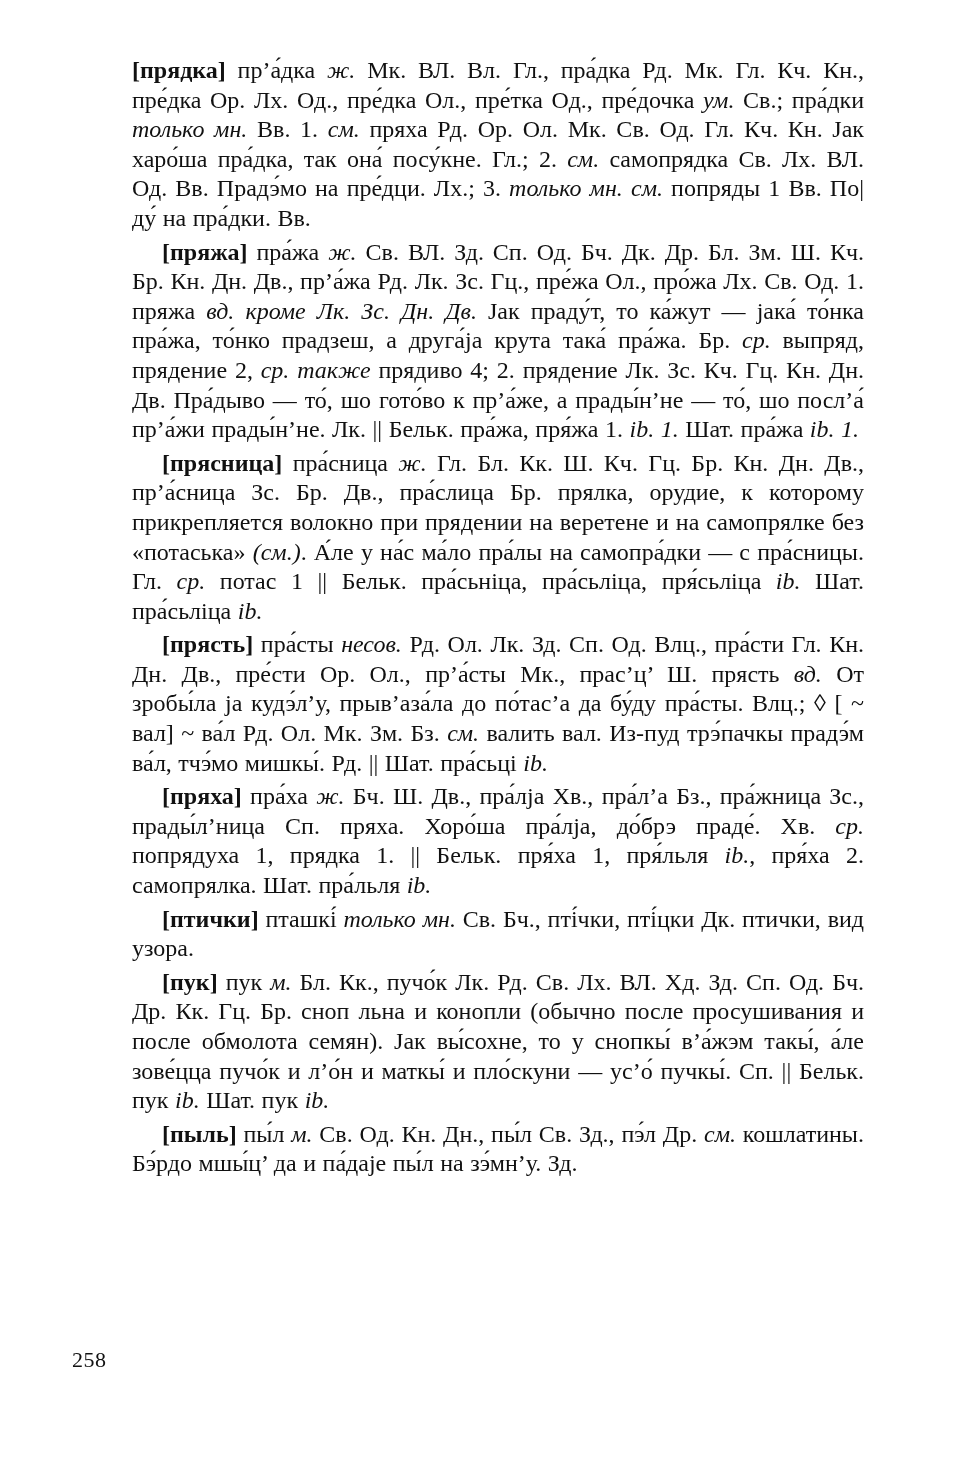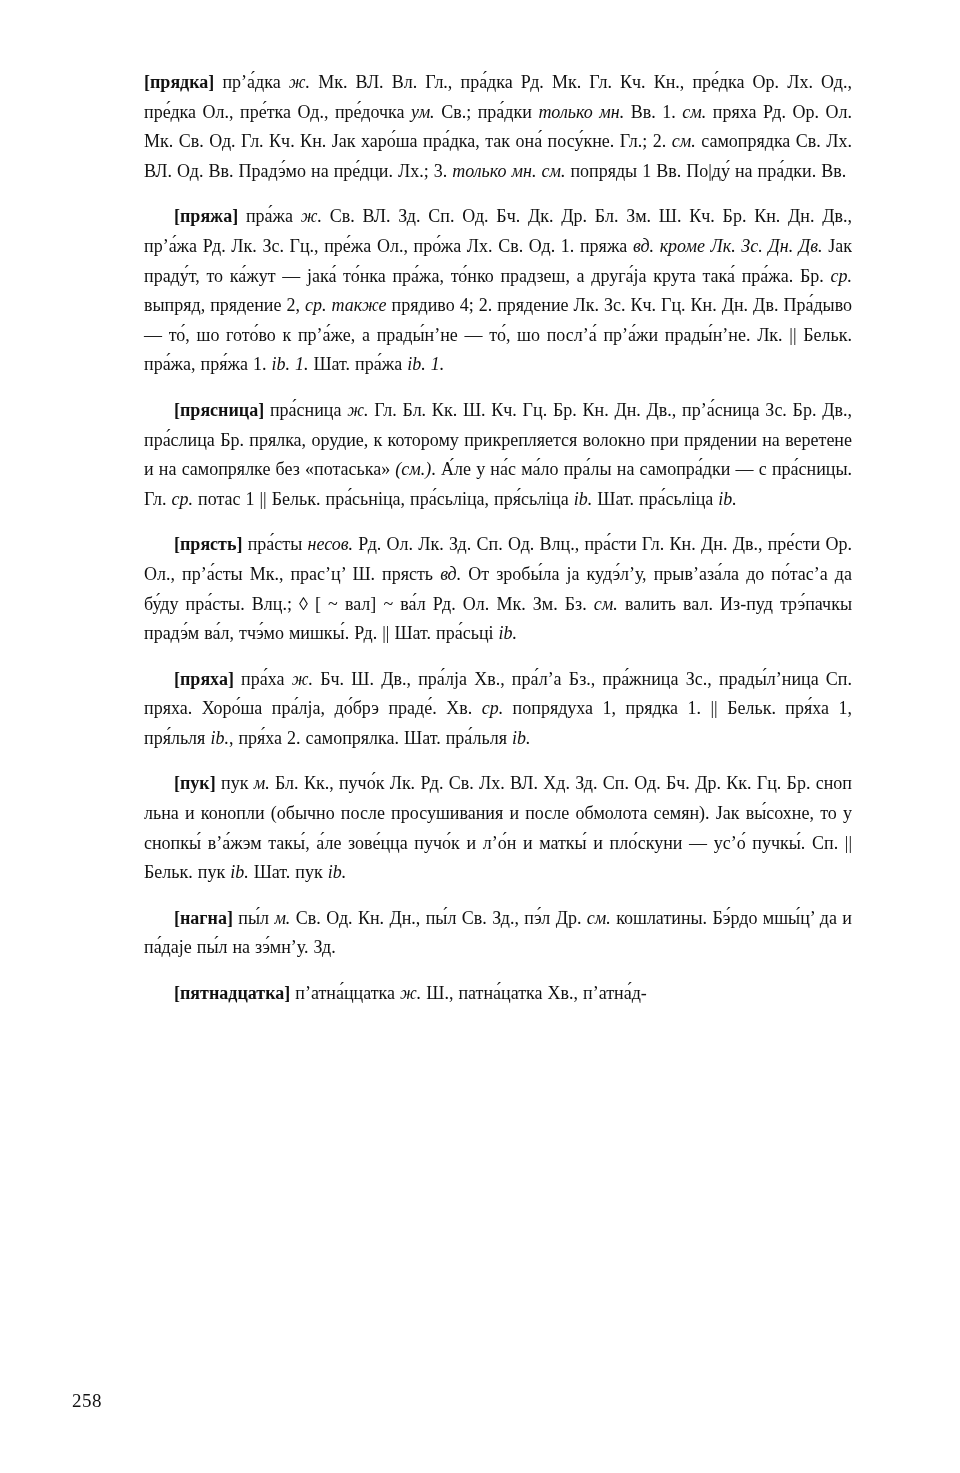--- a/index.html
+++ b/index.html
@@ -19,58 +19,58 @@
     left: 0; top: 0;
     width: 960px;
     height: 1473px;
     box-sizing: border-box;
     padding: 52px 72px 0 128px;
   }
   .col {
     width: 740px;
   }
   .entry {
-    font-size: 18px;
+    font-size: 24px;
     line-height: 29.6px;
     text-align: justify;
     text-justify: inter-word;
-    margin: 16px;
+    margin: 4px;
     word-spacing: 0.5px;
     hyphens: manual;
   }
   .entry.indent {
     text-indent: 30px;
     font-family: Liberation Serif, serif;
   }
   .hw {
     font-weight: bold;
   }
   .it {
     font-style: italic;
   }
   .bar {
     font-style: normal;
   }
   .folio {
     position: absolute;
     left: 72px;
-    top: 1390px;
-    font-size: 19px;
+    top: 1347px;
+    font-size: 22px;
     font-family: "Liberation Serif", "DejaVu Serif", serif;
     letter-spacing: 0.5px;
   }
 </style>
 </head>
 <body>
 
 <div class="page">
   <div class="col">
     <p class="entry"><span class="hw">[прядка]</span> пр’а́дка <span class="it">ж.</span> Мк. ВЛ. Вл. Гл., пра́дка Рд. Мк. Гл. Кч. Кн., пре́дка Ор. Лх. Од., пре́дка Ол., пре́тка Од., пре́дочка <span class="it">ум.</span> Св.; пра́дки <span class="it">только мн.</span> Вв. 1. <span class="it">см.</span> пряха Рд. Ор. Ол. Мк. Св. Од. Гл. Кч. Кн. Jак харо́ша пра́дка, так она́ посу́кне. Гл.; 2. <span class="it">см.</span> самопрядка Св. Лх. ВЛ. Од. Вв. Прадэ́мо на пре́дци. Лх.; 3. <span class="it">только мн. см.</span> попряды 1 Вв. По|ду́ на пра́дки. Вв.</p>
     <p class="entry indent"><span class="hw">[пряжа]</span> пра́жа <span class="it">ж.</span> Св. ВЛ. Зд. Сп. Од. Бч. Дк. Др. Бл. Зм. Ш. Кч. Бр. Кн. Дн. Дв., пр’а́жа Рд. Лк. Зс. Гц., пре́жа Ол., про́жа Лх. Св. Од. 1. пряжа <span class="it">вд. кроме Лк. Зс. Дн. Дв.</span> Jак праду́т, то ка́жут — jака́ то́нка пра́жа, то́нко прадзеш, а друга́jа крута така́ пра́жа. Бр. <span class="it">ср.</span> выпряд, прядение 2, <span class="it">ср. также</span> прядиво 4; 2. прядение Лк. Зс. Кч. Гц. Кн. Дн. Дв. Пра́дыво — то́, шо гото́во к пр’а́же, а прады́н’не — то́, шо посл’а́ пр’а́жи прады́н’не. Лк. <span class="bar">||</span> Бельк. пра́жа, пря́жа 1. <span class="it">ib. 1.</span> Шат. пра́жа <span class="it">ib. 1.</span></p>
     <p class="entry indent"><span class="hw">[прясница]</span> пра́сница <span class="it">ж.</span> Гл. Бл. Кк. Ш. Кч. Гц. Бр. Кн. Дн. Дв., пр’а́сница Зс. Бр. Дв., пра́слица Бр. прялка, орудие, к которому прикрепляется волокно при прядении на веретене и на самопрялке без «потаська» <span class="it">(см.)</span>. А́ле у на́с ма́ло пра́лы на самопра́дки — с пра́сницы. Гл. <span class="it">ср.</span> потас 1 <span class="bar">||</span> Бельк. пра́сьніца, пра́сьліца, пря́сьліца <span class="it">ib.</span> Шат. пра́сьліца <span class="it">ib.</span></p>
     <p class="entry indent"><span class="hw">[прясть]</span> пра́сты <span class="it">несов.</span> Рд. Ол. Лк. Зд. Сп. Од. Влц., пра́сти Гл. Кн. Дн. Дв., пре́сти Ор. Ол., пр’а́сты Мк., прас’ц’ Ш. прясть <span class="it">вд.</span> От зробы́ла jа кудэ́л’у, прыв’аза́ла до по́тас’а да бу́ду пра́сты. Влц.; ◊ [ ~ вал] ~ ва́л Рд. Ол. Мк. Зм. Бз. <span class="it">см.</span> валить вал. Из-пуд трэ́пачкы прадэ́м ва́л, тчэ́мо мишкы́. Рд. <span class="bar">||</span> Шат. пра́сьці <span class="it">ib.</span></p>
     <p class="entry indent"><span class="hw">[пряха]</span> пра́ха <span class="it">ж.</span> Бч. Ш. Дв., пра́лjа Хв., пра́л’а Бз., пра́жница Зс., прады́л’ница Сп. пряха. Хоро́ша пра́лjа, до́брэ праде́. Хв. <span class="it">ср.</span> попрядуха 1, прядка 1. <span class="bar">||</span> Бельк. пря́ха 1, пря́льля <span class="it">ib.</span>, пря́ха 2. самопрялка. Шат. пра́льля <span class="it">ib.</span></p>
+    <p class="entry indent"><span class="hw">[птички]</span> пташкі́ <span class="it">только мн.</span> Св. Бч., пті́чки, пті́цки Дк. птички, вид узора.</p>
     <p class="entry indent"><span class="hw">[пук]</span> пук <span class="it">м.</span> Бл. Кк., пучо́к Лк. Рд. Св. Лх. ВЛ. Хд. Зд. Сп. Од. Бч. Др. Кк. Гц. Бр. сноп льна и конопли (обычно после просушивания и после обмолота семян). Jак вы́сохне, то у снопкы́ в’а́жэм такы́, а́ле зове́цца пучо́к и л’о́н и маткы́ и пло́скуни — ус’о́ пучкы́. Сп. <span class="bar">||</span> Бельк. пук <span class="it">ib.</span> Шат. пук <span class="it">ib.</span></p>
-    <p class="entry indent"><span class="hw">[нагна]</span> пы́л <span class="it">м.</span> Св. Од. Кн. Дн., пы́л Св. Зд., пэ́л Др. <span class="it">см.</span> кошлатины. Бэ́рдо мшы́ц’ да и па́даjе пы́л на зэ́мн’у. Зд.</p>
-    <p class="entry indent"><span class="hw">[пятнадцатка]</span> п’атна́ццатка <span class="it">ж.</span> Ш., патна́цатка Хв., п’атна́д-</p>
+    <p class="entry indent"><span class="hw">[пыль]</span> пы́л <span class="it">м.</span> Св. Од. Кн. Дн., пы́л Св. Зд., пэ́л Др. <span class="it">см.</span> кошлатины. Бэ́рдо мшы́ц’ да и па́даjе пы́л на зэ́мн’у. Зд.</p>
   </div>
   <div class="folio">258</div>
 </div>
 
 </body></html>

